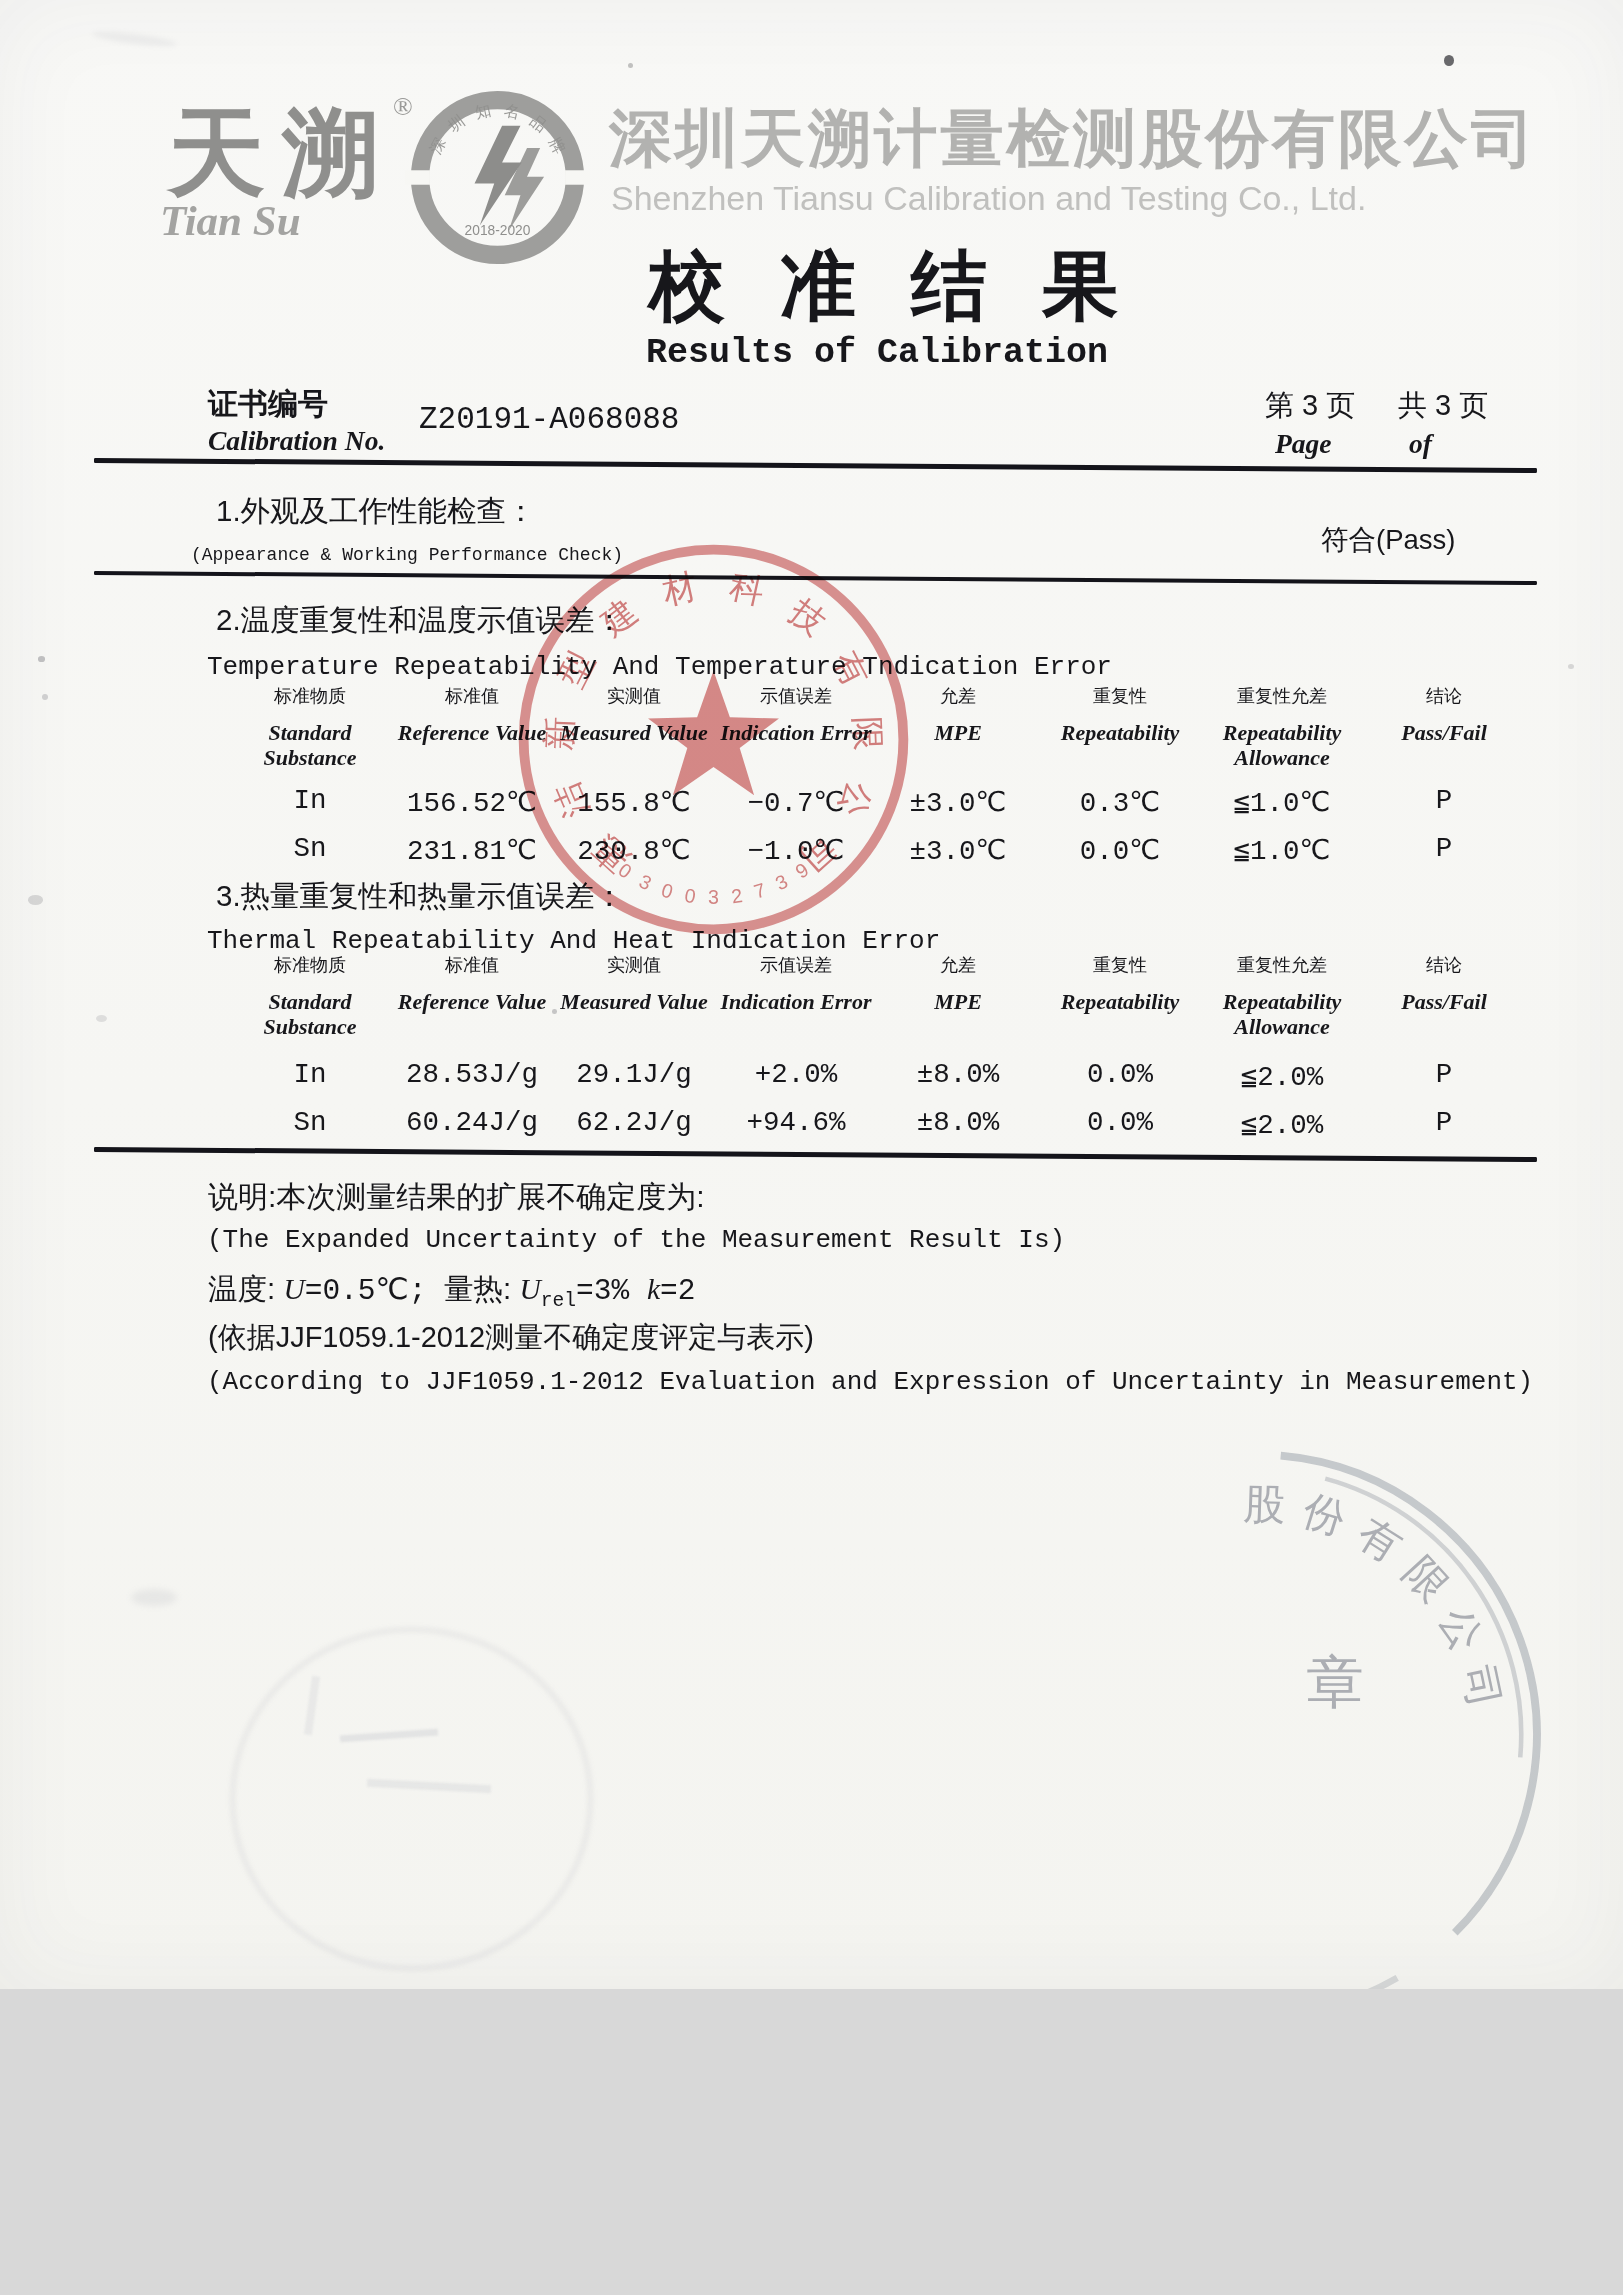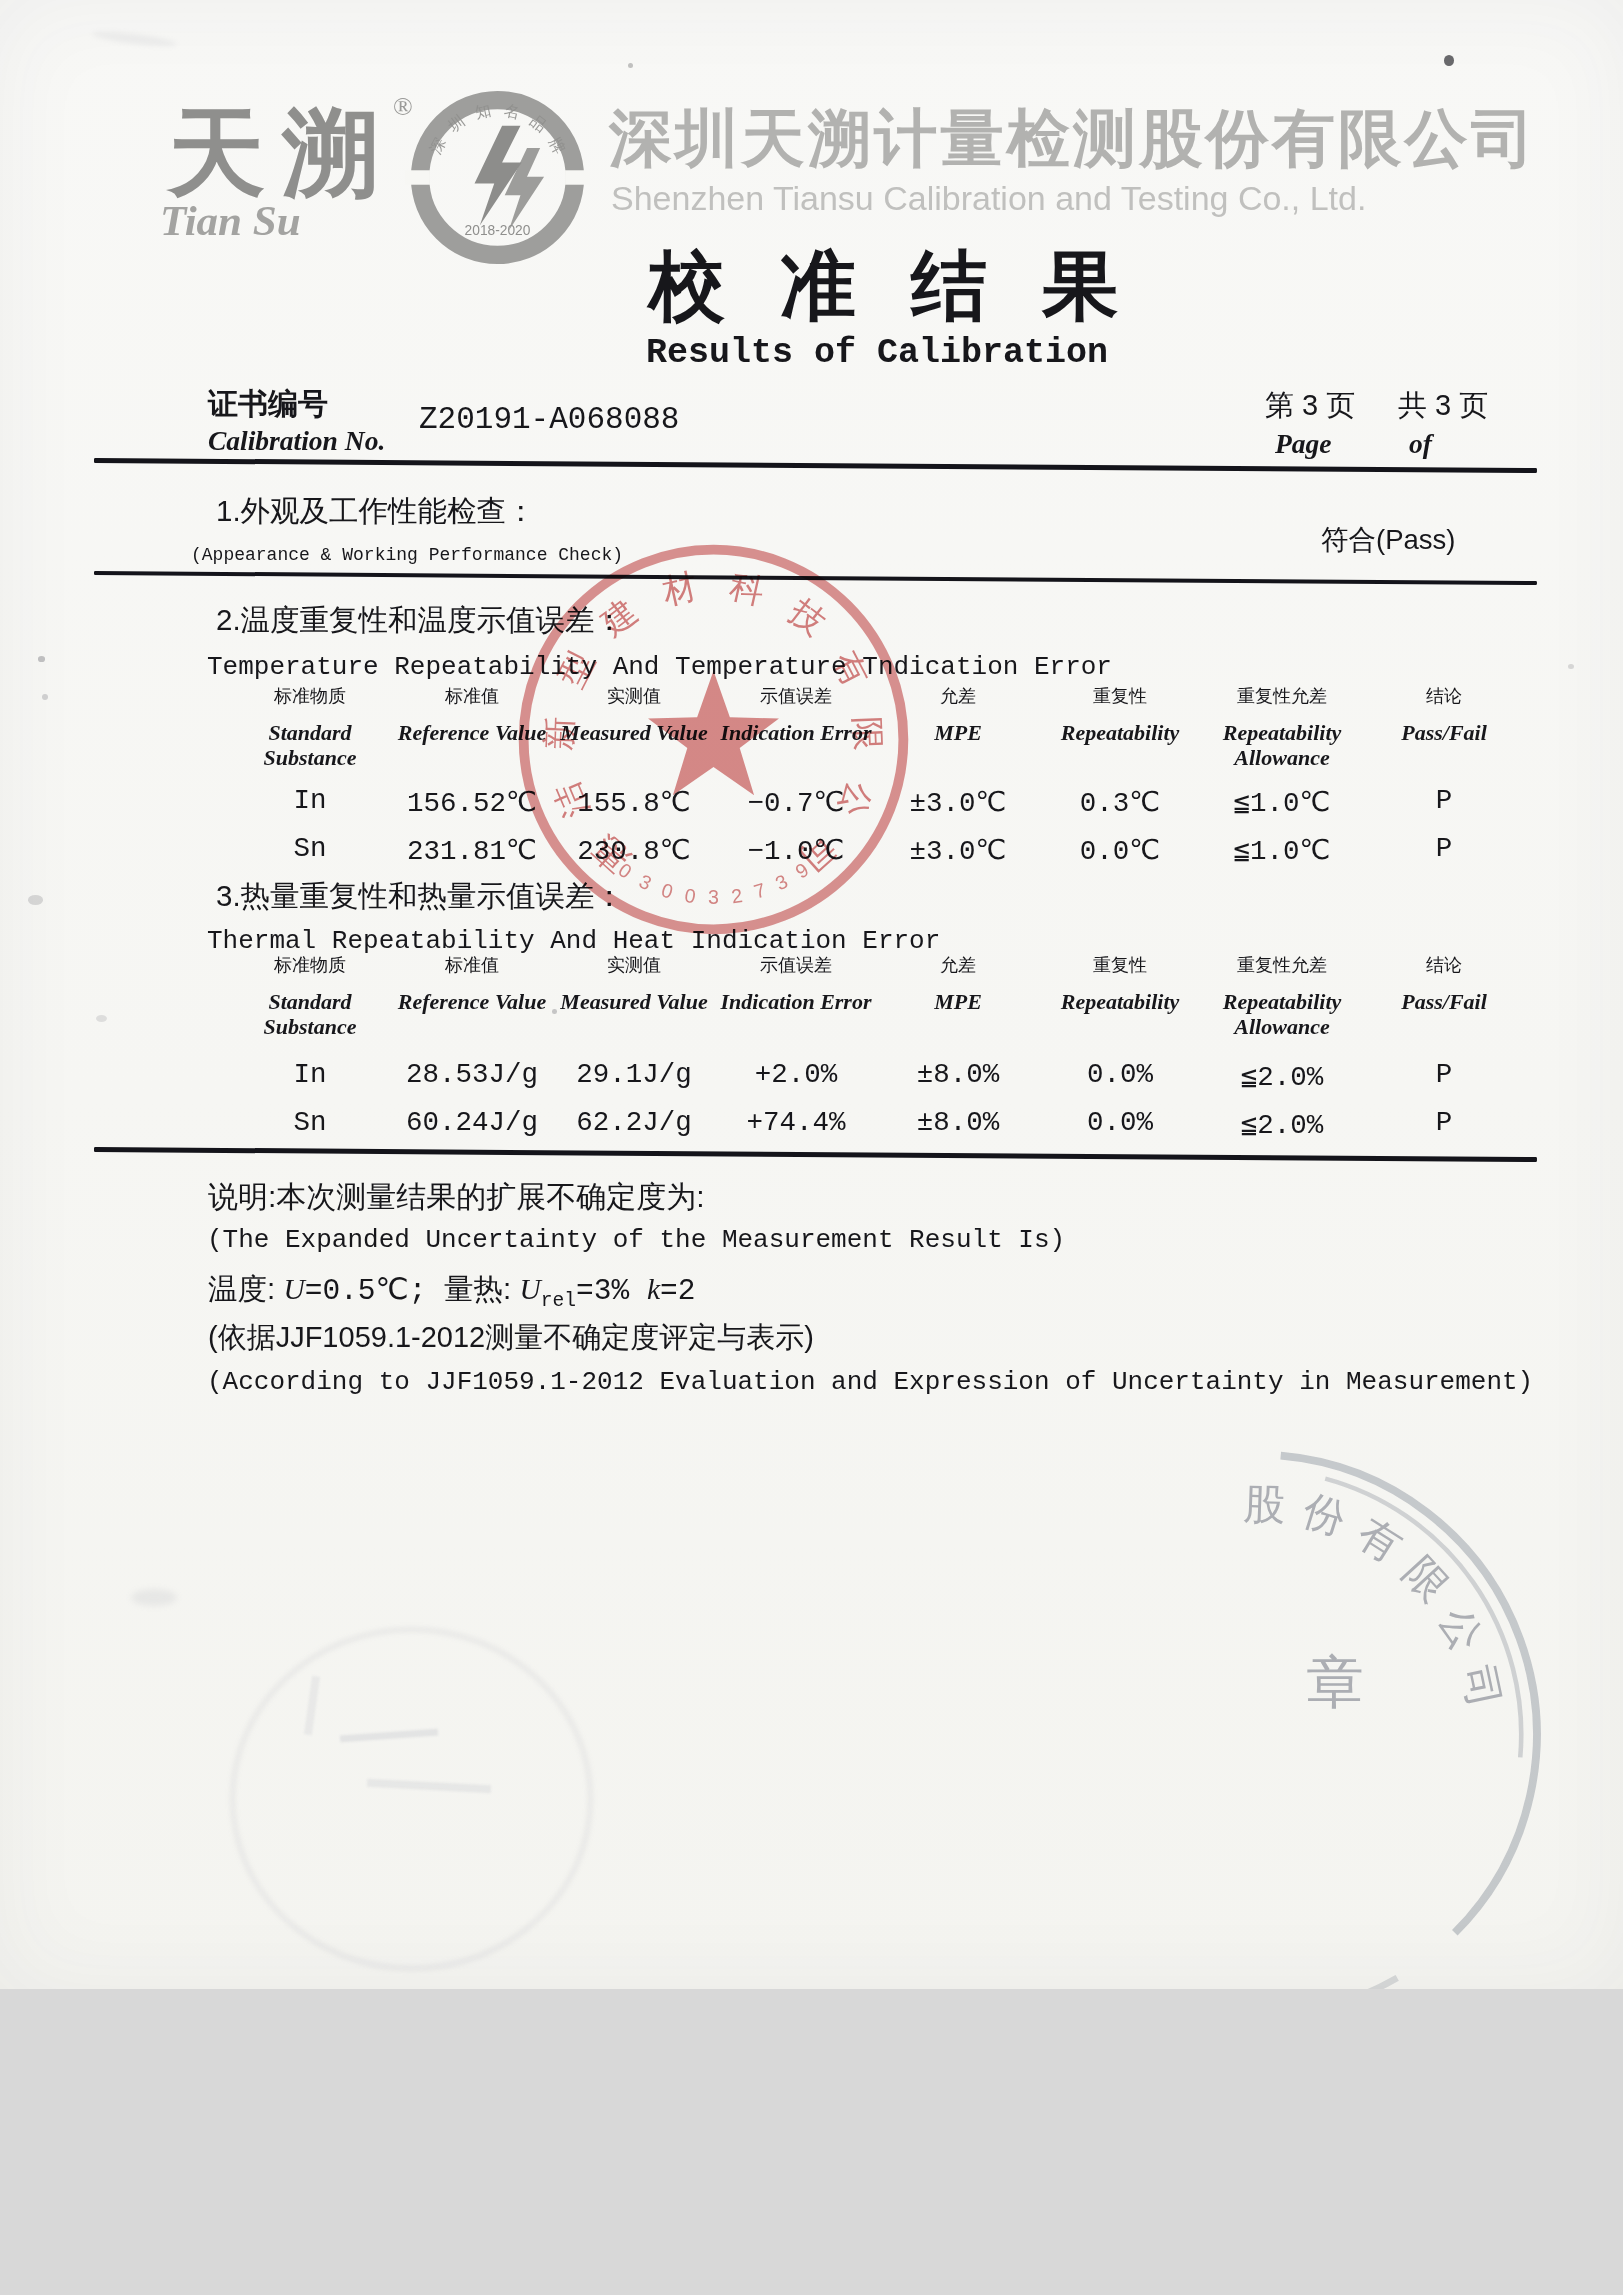--- a/index.html
+++ b/index.html
@@ -179,21 +179,21 @@
     <div class="td mono">+2.0%</div>
     <div class="td mono">±8.0%</div>
     <div class="td mono">0.0%</div>
     <div class="td mono">≦2.0%</div>
     <div class="td mono">P</div>
   </div>
   <div class="trow" style="top:1107px;">
     <div class="td mono">Sn</div>
     <div class="td mono">60.24J/g</div>
     <div class="td mono">62.2J/g</div>
-    <div class="td mono">+74.4%</div>
+    <div class="td mono">+94.6%</div>
     <div class="td mono">±8.0%</div>
     <div class="td mono">0.0%</div>
     <div class="td mono">≦2.0%</div>
     <div class="td mono">P</div>
   </div>
 
   <div class="rule" style="top:1147px;height:4.6px;"></div>
 
   <div class="abs cn" style="left:208px;top:1177px;font-size:30px;">说明:本次测量结果的扩展不确定度为:</div>
   <div class="abs mono" style="left:207px;top:1225px;font-size:26px;">(The Expanded Uncertainty of the Measurement Result Is)</div>

